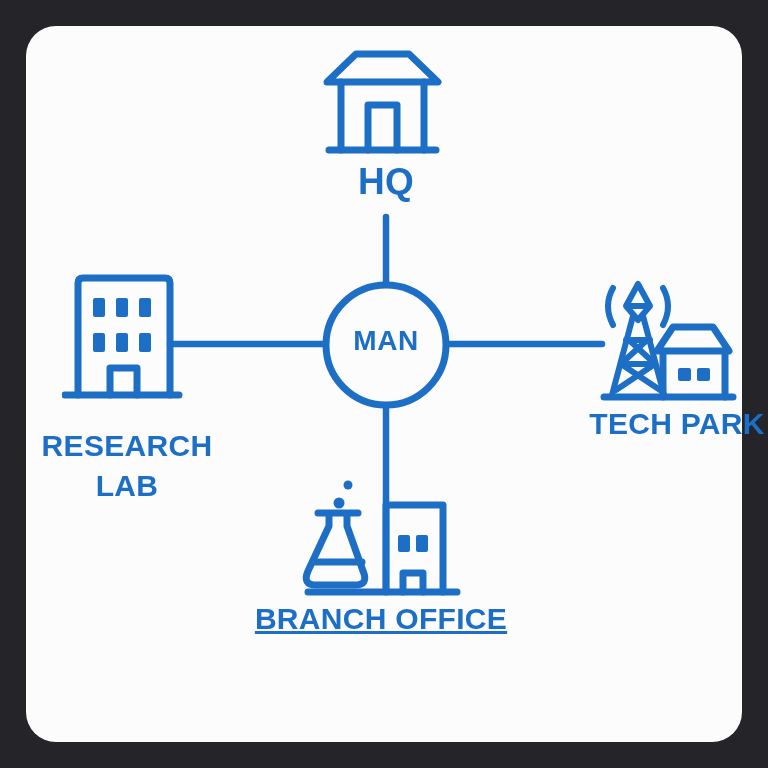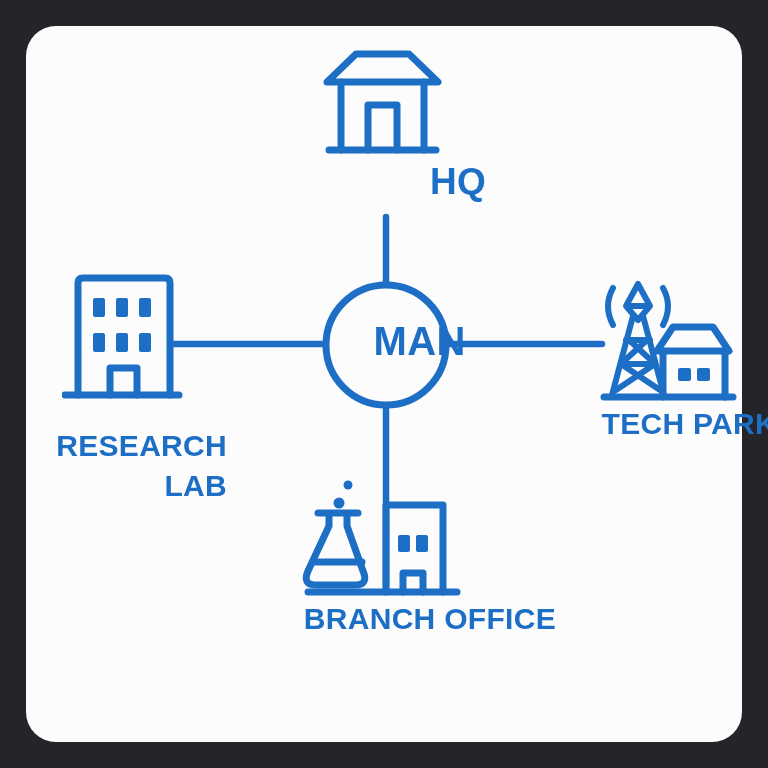--- a/index.html
+++ b/index.html
@@ -30,30 +30,30 @@
   .icon path, .icon line, .icon circle.o{
     fill:none; stroke:var(--accent); stroke-width:7;
     stroke-linecap:round; stroke-linejoin:round;
   }
   .icon .thin{stroke-width:6;}
   .icon .fill{fill:var(--accent); stroke:none;}
   .node-label{
     position:absolute;
     color:var(--accent);
     font-weight:700;
-    text-align:right;
+    text-align:center;
     letter-spacing:0.3px;
     line-height:40px;
     font-size:30px;
   }
   .label-hq{left:286px; top:162px; width:200px; font-size:37px; white-space:nowrap;}
-  .label-man{left:306px; top:319px; width:160px; font-size:40px; line-height:44px; letter-spacing:0.5px;}
+  .label-man{left:306px; top:319px; width:160px; font-size:28px; line-height:44px; letter-spacing:0.5px;}
   .label-research{left:27px; top:426px; width:200px;}
   .label-tech{left:577px; top:404px; width:200px; white-space:nowrap;}
-  .label-branch{left:206px; top:599px; width:350px; white-space:nowrap;}
+  .label-branch{left:206px; top:599px; width:350px; white-space:nowrap;text-decoration:underline;}
   .icon-hq{left:320px; top:45px;}
   .icon-research{left:62px; top:271px;}
   .icon-tech{left:596px; top:278px;}
   .icon-branch{left:298px; top:468px;}
 </style>
 </head>
 <body>
 
 <div class="canvas-card"></div>
 

